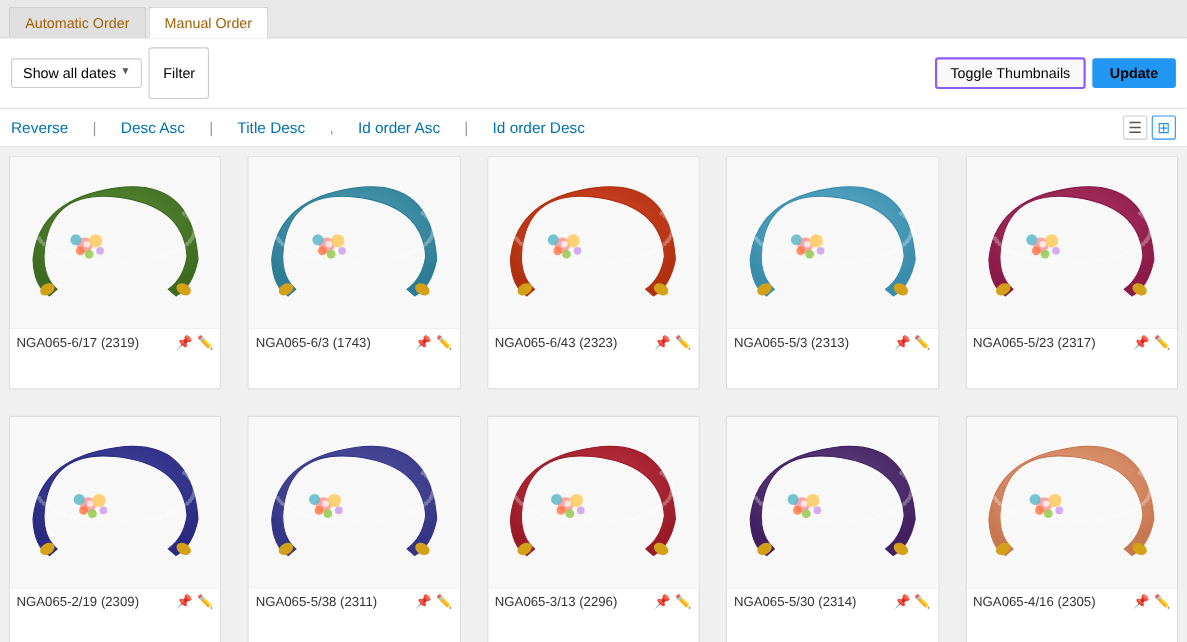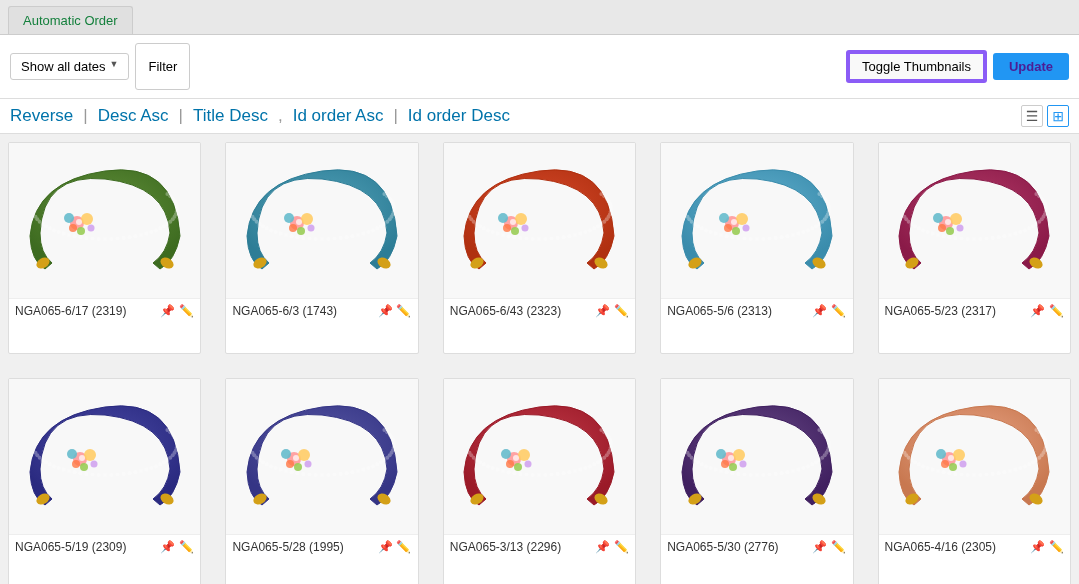--- a/index.html
+++ b/index.html
@@ -13,21 +13,21 @@
       gap: 2px;
     }
     .tab {
       padding: 6px 14px;
       border: 1px solid #ccc;
       border-bottom: none;
       border-radius: 3px 3px 0 0;
       cursor: pointer;
       font-size: 13px;
       background: #e0e0e0;
-      color: #15803d;
+      color: #a16207;
     }
     .tab.active {
       background: #fff;
       border-bottom: 1px solid #fff;
       margin-bottom: -1px;
     }
 
     .toolbar {
       display: flex;
       align-items: center;
@@ -64,49 +64,49 @@
       font-size: 13px;
       cursor: pointer;
     }
     .toolbar-right {
       display: flex;
       align-items: center;
       gap: 6px;
     }
     .toggle-btn {
       padding: 5px 12px;
-      border: 4px solid #8b5cf6;
+      border: 2px solid #8b5cf6;
       border-radius: 3px;
       background: #f9f9f9;
       font-size: 13px;
       cursor: pointer;
     }
     .update-btn {
       padding: 6px 16px;
       background: #2196F3;
-      color: #4c1d95;
+      color: #000000;
       border: none;
       border-radius: 3px;
       font-size: 13px;
       font-weight: bold;
       cursor: pointer;
     }
 
     .sort-bar {
       padding: 6px 10px;
       background: #fff;
       border-bottom: 1px solid #ddd;
       display: flex;
       align-items: center;
       justify-content: space-between;
     }
     .sort-links {
       display: flex;
-      gap: 6px;
-      font-size: 17px;
+      gap: 18px;
+      font-size: 14px;
     }
     .sort-link {
       color: #0073aa;
       cursor: pointer;
       text-decoration: none;
     }
     .sort-sep {
       color: #999;
       margin: 0 4px;
     }
@@ -186,20 +186,21 @@
     .necklace-svg {
       width: 180px;
       height: 140px;
     }
   </style>
 </head>
 <body>
 
 <div class="tabs-bar">
   <div class="tab">Automatic Order</div>
+  <div class="tab active">Manual Order</div>
 </div>
 
 <div class="toolbar">
   <div class="toolbar-left">
     <button class="dropdown-btn">
       <span>Show all dates</span>
       <span class="arrow">▼</span>
     </button>
     <button class="filter-btn">Filter</button>
   </div>
@@ -522,21 +523,21 @@
       <circle cx="10" cy="-4" r="6" fill="#ffcc66" opacity="0.9"></circle>
       <circle cx="-8" cy="-5" r="5" fill="#66bbcc" opacity="0.9"></circle>
       <circle cx="4" cy="8" r="4" fill="#99cc55" opacity="0.9"></circle>
       <circle cx="-4" cy="5" r="4" fill="#ff7744" opacity="0.8"></circle>
       <circle cx="14" cy="5" r="3.5" fill="#cc99ee" opacity="0.8"></circle>
       <circle cx="2" cy="-1" r="3" fill="#fff" opacity="0.7"></circle>
     </g>
   </svg>
       </div>
     <div class="thumb-footer">
-      <span class="thumb-title">NGA065-5/6 (2313)</span>
+      <span class="thumb-title">NGA065-5/3 (2313)</span>
       <span class="thumb-actions">
         <span title="Pin">📌</span>
         <span title="Edit">✏️</span>
       </span>
     </div>
     </div>
     <div class="thumb-card">
     <div class="thumb-img">
   <svg class="necklace-svg" viewBox="0 0 180 140" xmlns="http://www.w3.org/2000/svg">
     <defs>
@@ -676,21 +677,21 @@
       <circle cx="10" cy="-4" r="6" fill="#ffcc66" opacity="0.9"></circle>
       <circle cx="-8" cy="-5" r="5" fill="#66bbcc" opacity="0.9"></circle>
       <circle cx="4" cy="8" r="4" fill="#99cc55" opacity="0.9"></circle>
       <circle cx="-4" cy="5" r="4" fill="#ff7744" opacity="0.8"></circle>
       <circle cx="14" cy="5" r="3.5" fill="#cc99ee" opacity="0.8"></circle>
       <circle cx="2" cy="-1" r="3" fill="#fff" opacity="0.7"></circle>
     </g>
   </svg>
       </div>
     <div class="thumb-footer">
-      <span class="thumb-title">NGA065-5/19 (2309)</span>
+      <span class="thumb-title">NGA065-2/19 (2309)</span>
       <span class="thumb-actions">
         <span title="Pin">📌</span>
         <span title="Edit">✏️</span>
       </span>
     </div>
     </div>
     <div class="thumb-card">
     <div class="thumb-img">
   <svg class="necklace-svg" viewBox="0 0 180 140" xmlns="http://www.w3.org/2000/svg">
     <defs>
@@ -753,21 +754,21 @@
       <circle cx="10" cy="-4" r="6" fill="#ffcc66" opacity="0.9"></circle>
       <circle cx="-8" cy="-5" r="5" fill="#66bbcc" opacity="0.9"></circle>
       <circle cx="4" cy="8" r="4" fill="#99cc55" opacity="0.9"></circle>
       <circle cx="-4" cy="5" r="4" fill="#ff7744" opacity="0.8"></circle>
       <circle cx="14" cy="5" r="3.5" fill="#cc99ee" opacity="0.8"></circle>
       <circle cx="2" cy="-1" r="3" fill="#fff" opacity="0.7"></circle>
     </g>
   </svg>
       </div>
     <div class="thumb-footer">
-      <span class="thumb-title">NGA065-5/28 (1995)</span>
+      <span class="thumb-title">NGA065-5/38 (2311)</span>
       <span class="thumb-actions">
         <span title="Pin">📌</span>
         <span title="Edit">✏️</span>
       </span>
     </div>
     </div>
     <div class="thumb-card">
     <div class="thumb-img">
   <svg class="necklace-svg" viewBox="0 0 180 140" xmlns="http://www.w3.org/2000/svg">
     <defs>
@@ -907,21 +908,21 @@
       <circle cx="10" cy="-4" r="6" fill="#ffcc66" opacity="0.9"></circle>
       <circle cx="-8" cy="-5" r="5" fill="#66bbcc" opacity="0.9"></circle>
       <circle cx="4" cy="8" r="4" fill="#99cc55" opacity="0.9"></circle>
       <circle cx="-4" cy="5" r="4" fill="#ff7744" opacity="0.8"></circle>
       <circle cx="14" cy="5" r="3.5" fill="#cc99ee" opacity="0.8"></circle>
       <circle cx="2" cy="-1" r="3" fill="#fff" opacity="0.7"></circle>
     </g>
   </svg>
       </div>
     <div class="thumb-footer">
-      <span class="thumb-title">NGA065-5/30 (2776)</span>
+      <span class="thumb-title">NGA065-5/30 (2314)</span>
       <span class="thumb-actions">
         <span title="Pin">📌</span>
         <span title="Edit">✏️</span>
       </span>
     </div>
     </div>
     <div class="thumb-card">
     <div class="thumb-img">
   <svg class="necklace-svg" viewBox="0 0 180 140" xmlns="http://www.w3.org/2000/svg">
     <defs>

